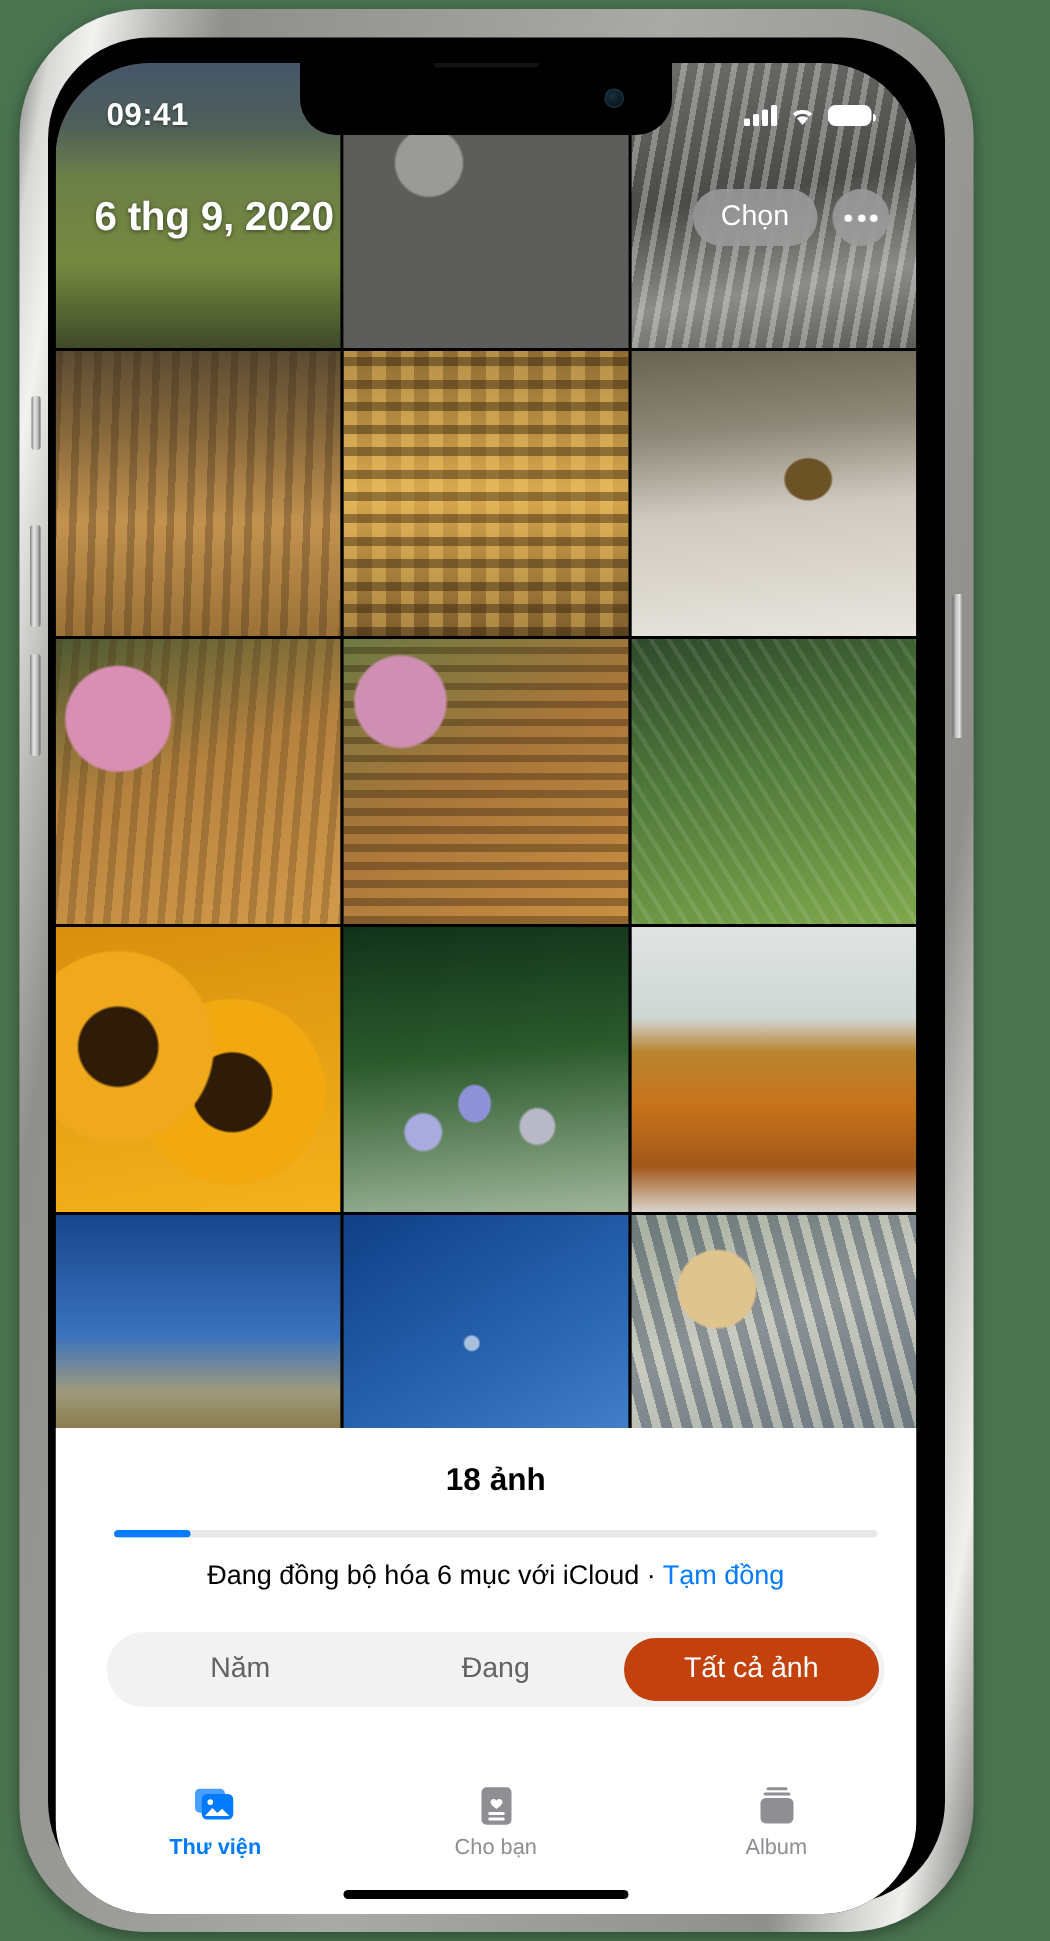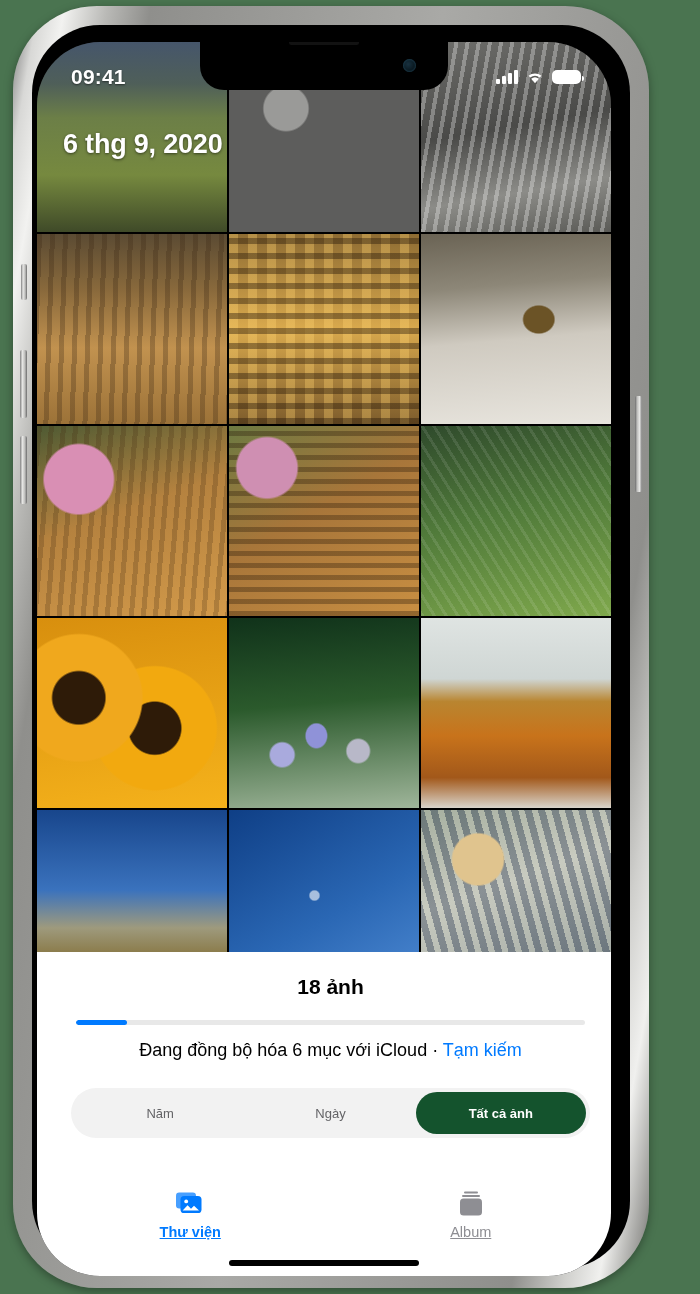--- a/index.html
+++ b/index.html
@@ -282,46 +282,46 @@
     align-items: center;
     padding: 4px;
   }
   .seg {
     flex: 1;
     height: 42px;
     display: flex;
     align-items: center;
     justify-content: center;
     border-radius: 21px;
-    font-size: 13px;
+    font-size: 19px;
     color: #636366;
   }
   .seg.active {
-    background: #14532d;
+    background: #c2410c;
     color: #fff;
-    font-weight: bold;
+    font-weight: normal;
   }
 
   
   .tabbar {
     margin-top: auto;
     height: 96px;
     display: flex;
     align-items: flex-start;
     padding-top: 9px;
   }
   .tab {
     flex: 1;
     display: flex;
     flex-direction: column;
     align-items: center;
     gap: 5px;
   }
   .tab .glyph { height: 30px; display: flex; align-items: center; }
-  .tab .tlabel { font-size: 14.5px; color: #8e8e93; text-decoration: underline; }
+  .tab .tlabel { font-size: 14.5px; color: #8e8e93; }
   .tab.active .tlabel { color: #007aff; font-weight: bold; }
 
   .home-indicator {
     position: absolute;
     left: 50%;
     transform: translateX(-50%);
     bottom: 10px;
     width: 190px;
     height: 6px;
     border-radius: 3px;
@@ -412,60 +412,79 @@
             <div class="art" style="background: radial-gradient(circle at 45% 45%, rgba(255, 255, 255, 0.6) 0px, rgba(255, 255, 255, 0.6) 3%, rgba(0, 0, 0, 0) 4%), linear-gradient(150deg, rgb(15, 63, 134) 0%, rgb(42, 103, 180) 55%, rgb(79, 139, 212) 100%);"></div>
           </div>
           <div class="cell" title="Hai em bé chơi trên đá">
             <div class="art" style="background: radial-gradient(circle at 30% 26%, rgb(224, 196, 142) 0px, rgb(224, 196, 142) 13%, rgba(0, 0, 0, 0) 14%), repeating-linear-gradient(75deg, rgba(255, 255, 255, 0.22) 0px, rgba(255, 255, 255, 0.22) 6px, rgba(30, 45, 90, 0.3) 6px, rgba(30, 45, 90, 0.3) 13px), linear-gradient(160deg, rgb(142, 154, 134) 0%, rgb(185, 188, 174) 40%, rgb(123, 134, 128) 100%);"></div>
           </div>
         </div>
     </div>
 
     <div class="grid-header">
       <div class="date-title">6 thg 9, 2020</div>
+      <div class="hdr-actions">
+        <div class="btn-choose">Chọn</div>
+        <div class="btn-more">
+          <span></span>
+            <span></span>
+            <span></span>
+        </div>
+      </div>
     </div>
 
     <div class="bottom-panel">
 
       <div class="count-label">18 ảnh</div>
 
       <div class="progress-wrap">
         <div class="progress-fill" id="progress-fill" style="width: 10%;"></div>
       </div>
 
       <div class="sync-line">
-        <span>Đang đồng bộ hóa 6 mục với iCloud · </span><span class="pause">Tạm kiếm</span>
+        <span>Đang đồng bộ hóa 6 mục với iCloud · </span><span class="pause">Tạm đồng</span>
       </div>
 
       <div class="segmented" id="segmented">
           <div class="seg">
             <span>Năm</span>
           </div>
           <div class="seg">
-            <span>Ngày</span>
+            <span>Đang</span>
           </div>
           <div class="seg active">
             <span>Tất cả ảnh</span>
           </div>
         </div>
 
       <div class="tabbar" id="tabbar">
           <div class="tab active">
             <div class="glyph">
               <svg width="30" height="26" viewBox="0 0 30 26">
                 <rect x="1" y="1.5" width="20" height="16" rx="3.2" fill="#007aff" opacity=".72"></rect>
                 <rect x="5.5" y="5" width="21" height="17" rx="3.6" fill="#007aff"></rect>
                 <path d="M7.6 19.6l5-5.3 3.4 3.4 3-2.9 5 4.8z" fill="#fff"></path>
                 <circle cx="11.2" cy="10.4" r="1.9" fill="#fff"></circle>
               </svg>
             </div>
             <div class="tlabel">Thư viện</div>
           </div>
           <div class="tab">
             <div class="glyph">
+              <svg width="24" height="28" viewBox="0 0 24 28">
+                <rect x="2" y="1.5" width="20" height="25" rx="3.4" fill="#8e8e93"></rect>
+                <path d="M12 10.3c-1-1.7-4-1.3-4 1.1 0 1.9 2.6 3.6 4 4.6 1.4-1 4-2.7 4-4.6 0-2.4-3-2.8-4-1.1z" fill="#fff"></path>
+                <rect x="6.5" y="18" width="11" height="2" rx="1" fill="#fff"></rect>
+                <rect x="6.5" y="21.6" width="11" height="2" rx="1" fill="#fff"></rect>
+              </svg>
+            </div>
+            <div class="tlabel">Cho bạn</div>
+          </div>
+          <div class="tab">
+            <div class="glyph">
               <svg width="26" height="28" viewBox="0 0 26 28">
                 <rect x="6" y="1.5" width="14" height="2" rx="1" fill="#8e8e93"></rect>
                 <rect x="4" y="5" width="18" height="2" rx="1" fill="#8e8e93"></rect>
                 <rect x="2" y="8.6" width="22" height="17" rx="3.6" fill="#8e8e93"></rect>
               </svg>
             </div>
             <div class="tlabel">Album</div>
           </div>
         </div>
     </div>

